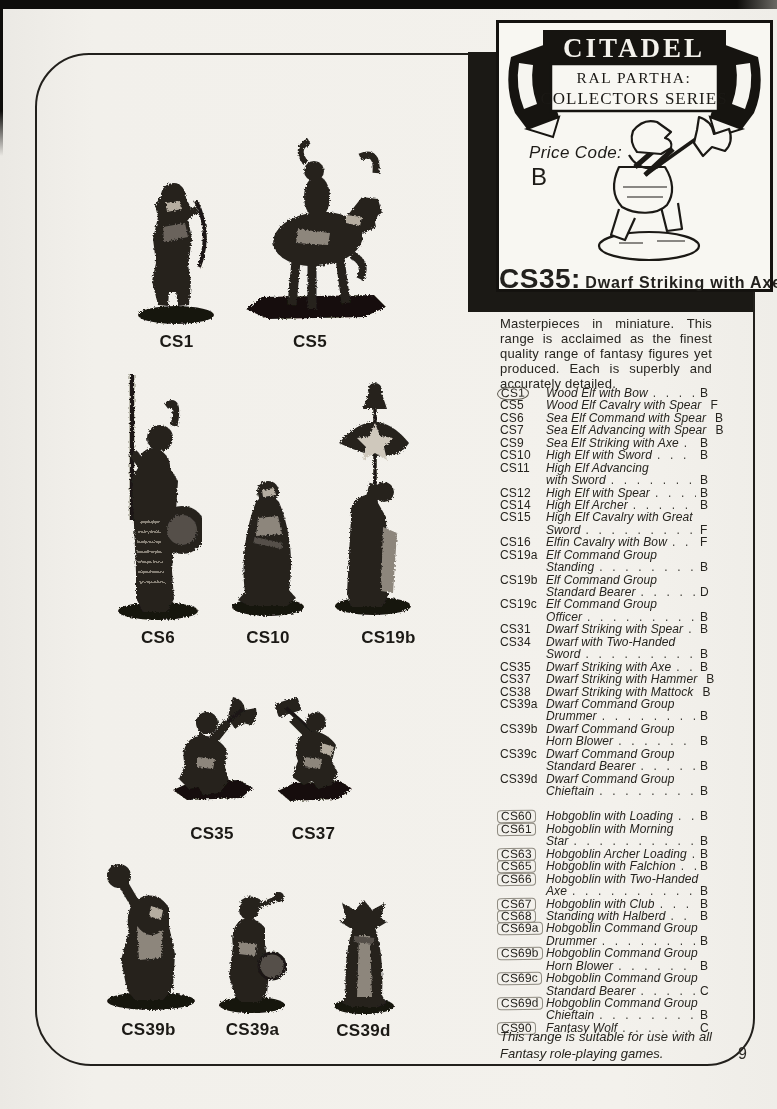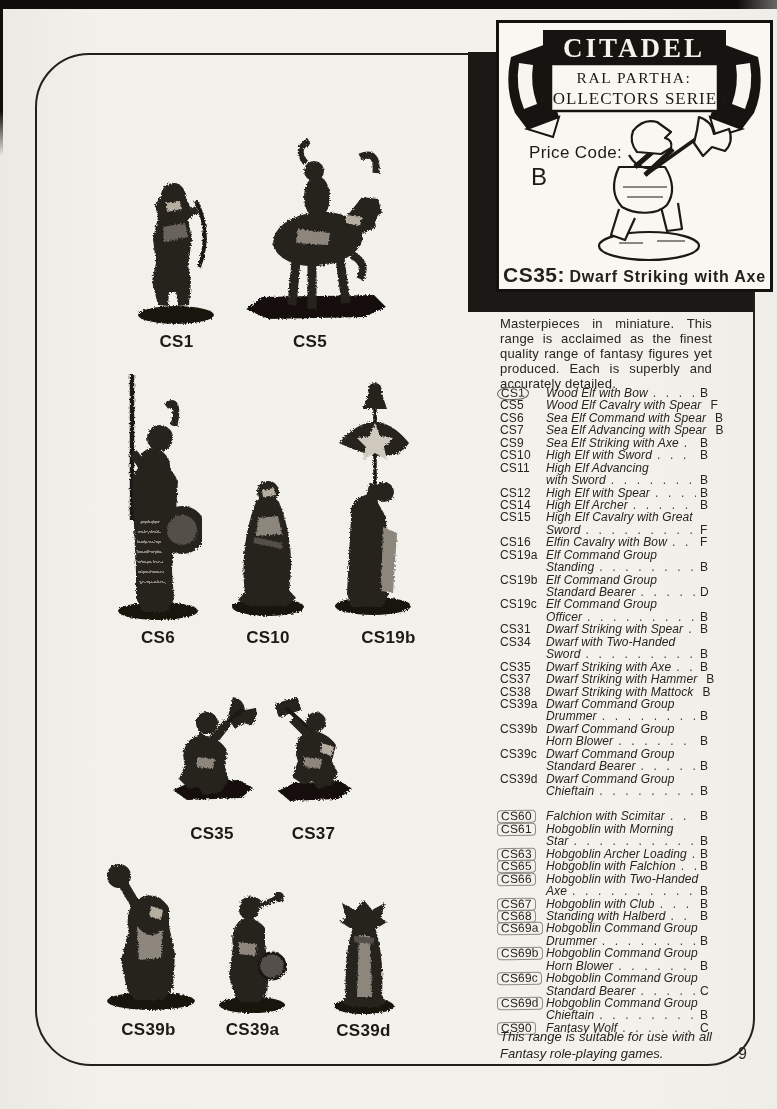--- a/index.html
+++ b/index.html
@@ -8,24 +8,24 @@
         font-family:"Liberation Sans",sans-serif;color:#23211d;}
   .topbar{position:absolute;left:0;top:0;width:777px;height:9px;background:#0e0d0b;}
   .topbar-fade{position:absolute;right:0;top:0;width:40px;height:9px;background:linear-gradient(90deg,#0e0d0b,#6b6964);}
   .left-strip{position:absolute;left:0;top:6px;width:3px;height:150px;background:linear-gradient(#0e0d0b 70%,rgba(14,13,11,0));}
   .main-box{position:absolute;left:35px;top:53px;width:716px;height:1009px;
             border:2.2px solid #22201c;border-radius:54px 54px 48px 56px;background:transparent;}
   
   .logo-shadow{position:absolute;left:468px;top:52px;width:285px;height:260px;background:#1b1915;}
   .logo-panel{position:absolute;left:496px;top:20px;width:277px;height:272px;background:#f8f7f2;
               border:3px solid #14120f;box-sizing:border-box;}
-  .pc-label{position:absolute;left:30px;top:120px;font-size:17px;letter-spacing:.4px;color:#1d1b17;}
+  .pc-label{position:absolute;left:30px;top:120px;font-size:17px;letter-spacing:.4px;color:#1d1b17;font-style:italic;}
   .pc-value{position:absolute;left:32px;top:140px;font-size:24px;color:#1d1b17;}
   .caption{position:absolute;left:0;top:240px;width:271px;text-align:center;white-space:nowrap;}
-  .caption .ccode{font-size:21px;font-weight:bold;letter-spacing:.5px;text-align:center;}
+  .caption .ccode{font-size:28px;font-weight:bold;letter-spacing:.5px;text-align:center;}
   .caption .cname{font-size:16px;font-weight:bold;letter-spacing:.8px;}
   
   .intro{position:absolute;left:500px;top:304px;width:212px;font-size:13px;line-height:14.9px;
          text-align:justify;letter-spacing:.2px;color:#26241f;}
   .price-list{position:absolute;left:500px;top:386px;width:212px;font-size:12px;color:#26241f;}
   .ln{display:flex;align-items:baseline;height:12.45px;white-space:nowrap;}
   .ln.gap{margin-top:13px;}
   .code{flex:0 0 46px;letter-spacing:.2px;}
   .code .ct{display:inline-block;padding:0 3px;margin-left:-3px;line-height:11px;}
   .mk-c .ct{border:1.6px solid #5f5b52;border-radius:48%/70%;transform:rotate(-1.5deg);}
@@ -446,21 +446,21 @@
         <span class="nm">Dwarf Command Group</span>
       </div>
       <div class="ln">
         <span class="code"></span>
         <span class="nm">Chieftain</span>
         <span class="dots">.&nbsp;&nbsp;.&nbsp;&nbsp;.&nbsp;&nbsp;.&nbsp;&nbsp;.&nbsp;&nbsp;.&nbsp;&nbsp;.&nbsp;&nbsp;.&nbsp;&nbsp;.&nbsp;&nbsp;.&nbsp;&nbsp;.&nbsp;&nbsp;.&nbsp;&nbsp;.&nbsp;&nbsp;.&nbsp;&nbsp;.&nbsp;&nbsp;.&nbsp;&nbsp;.&nbsp;&nbsp;.&nbsp;&nbsp;.&nbsp;&nbsp;.&nbsp;&nbsp;.&nbsp;&nbsp;.&nbsp;&nbsp;.&nbsp;&nbsp;.&nbsp;&nbsp;.&nbsp;&nbsp;.&nbsp;&nbsp;.&nbsp;&nbsp;.&nbsp;&nbsp;.&nbsp;&nbsp;.</span>
         <span class="pr">B</span>
       </div>
       <div class="ln gap">
         <span class="code mk-b"><span class="ct">CS60</span></span>
-        <span class="nm">Falchion with Scimitar</span>
+        <span class="nm">Hobgoblin with Loading</span>
         <span class="dots">.&nbsp;&nbsp;.&nbsp;&nbsp;.&nbsp;&nbsp;.&nbsp;&nbsp;.&nbsp;&nbsp;.&nbsp;&nbsp;.&nbsp;&nbsp;.&nbsp;&nbsp;.&nbsp;&nbsp;.&nbsp;&nbsp;.&nbsp;&nbsp;.&nbsp;&nbsp;.&nbsp;&nbsp;.&nbsp;&nbsp;.&nbsp;&nbsp;.&nbsp;&nbsp;.&nbsp;&nbsp;.&nbsp;&nbsp;.&nbsp;&nbsp;.&nbsp;&nbsp;.&nbsp;&nbsp;.&nbsp;&nbsp;.&nbsp;&nbsp;.&nbsp;&nbsp;.&nbsp;&nbsp;.&nbsp;&nbsp;.&nbsp;&nbsp;.&nbsp;&nbsp;.&nbsp;&nbsp;.</span>
         <span class="pr">B</span>
       </div>
       <div class="ln">
         <span class="code mk-b"><span class="ct">CS61</span></span>
         <span class="nm">Hobgoblin with Morning</span>
       </div>
       <div class="ln">
         <span class="code"></span>
         <span class="nm">Star</span>

